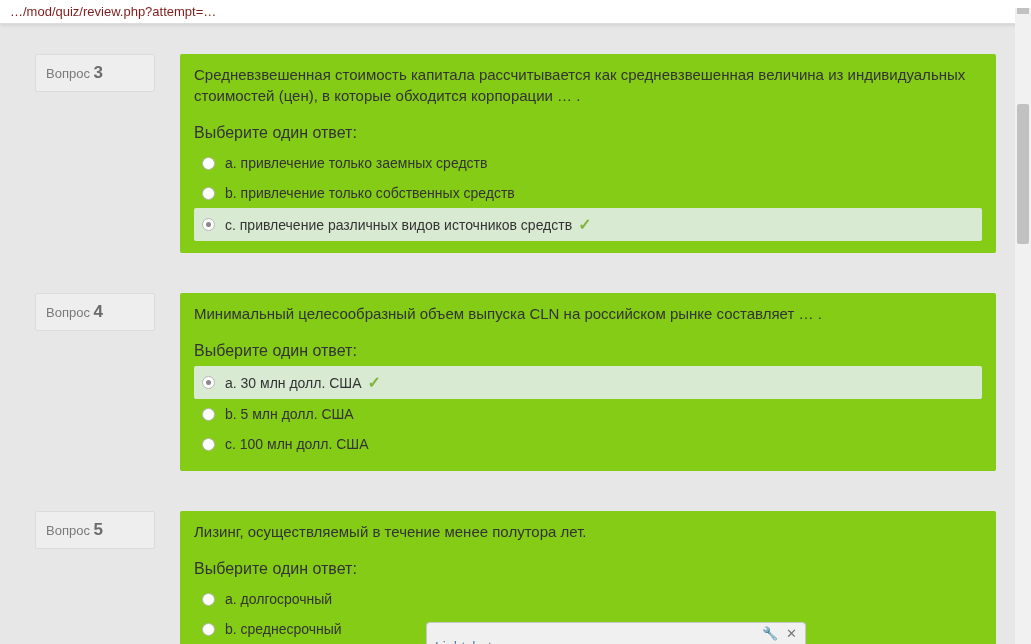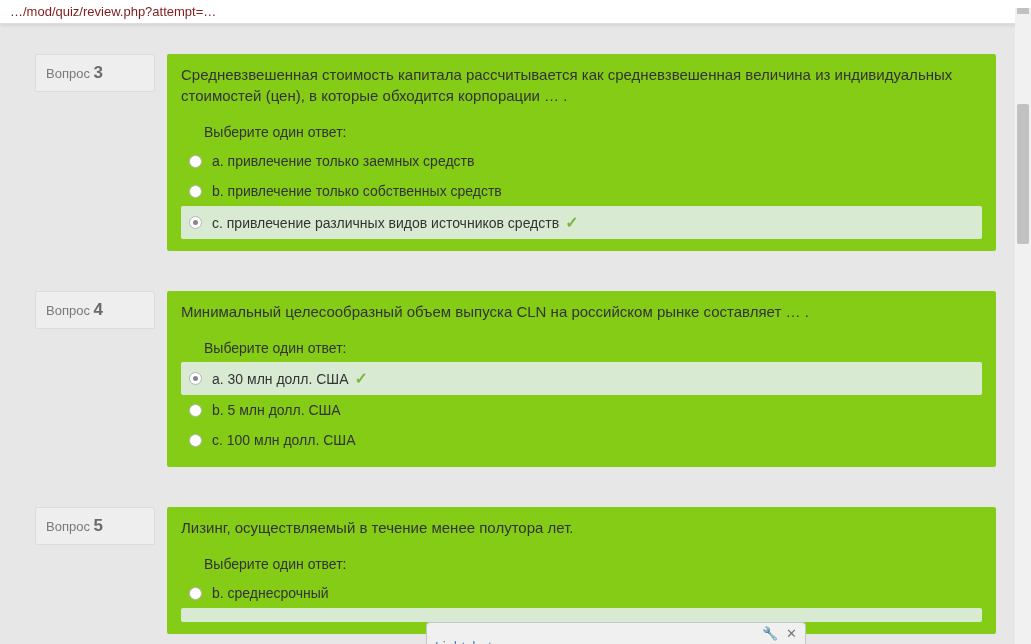--- a/index.html
+++ b/index.html
@@ -21,20 +21,21 @@
       border-bottom: 1px solid #ddd;
       box-shadow: 0 2px 3px rgba(0,0,0,0.08);
     }
     .content {
       padding: 30px 35px 0 35px;
     }
     .question-block {
       display: flex;
       align-items: flex-start;
       margin-bottom: 40px;
+      gap: 13px;
     }
     .qnum {
       width: 120px;
       flex: 0 0 auto;
       background: #eeeeee;
       border: 1px solid #dcdcdc;
       border-radius: 2px;
       padding: 8px 10px;
       color: #7a7a7a;
       font-size: 13px;
@@ -52,24 +53,23 @@
       border-radius: 2px;
       padding: 10px 14px 12px 14px;
     }
     .qtext {
       color: #333;
       font-size: 15px;
       line-height: 1.4;
       margin-bottom: 18px;
     }
     .prompt {
-      font-size: 14px;
+      font-size: 16px;
       color: #333;
       margin-bottom: 6px;
-      margin-left: 23px;
     }
     .answer {
       display: flex;
       align-items: center;
       padding: 7px 8px;
       font-size: 14px;
       color: #333;
     }
     .answer.correct {
       background: #d9ead3;
@@ -216,20 +216,24 @@
     <div class="qnum">
       <span>Вопрос</span>
       <span class="num">5</span>
     </div>
     <div class="qbody">
       <div class="qtext">Лизинг, осуществляемый в течение менее полутора лет.</div>
       <div class="prompt">Выберите один ответ:</div>
 
       <div class="answer">
         <span class="radio"></span>
+        <span>a. долгосрочный</span>
+      </div>
+      <div class="answer">
+        <span class="radio"></span>
         <span>b. среднесрочный</span>
       </div>
       <div class="answer correct">
         
         
         
       </div>
     </div>
   </div>
 

